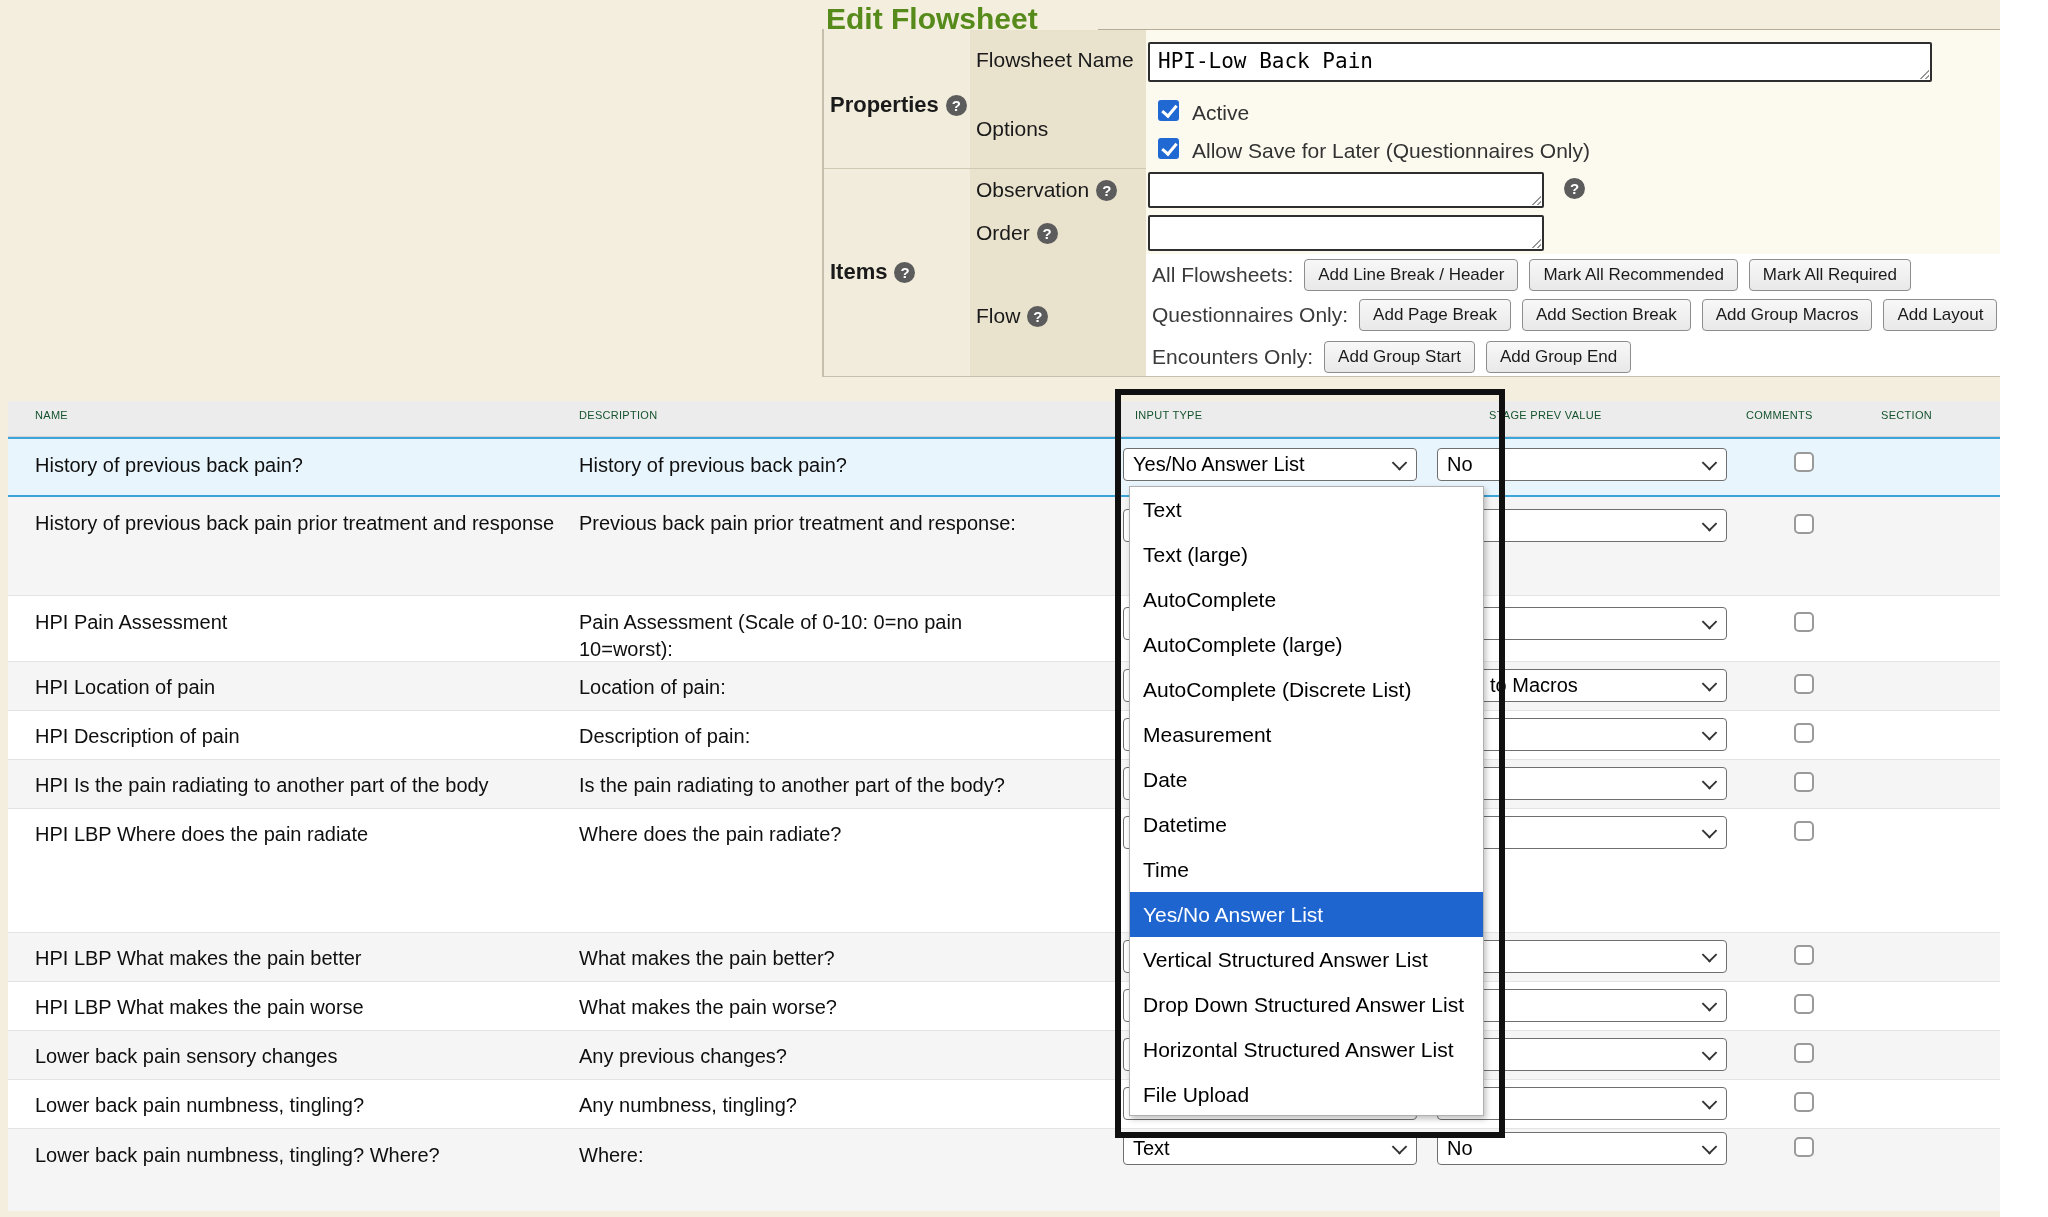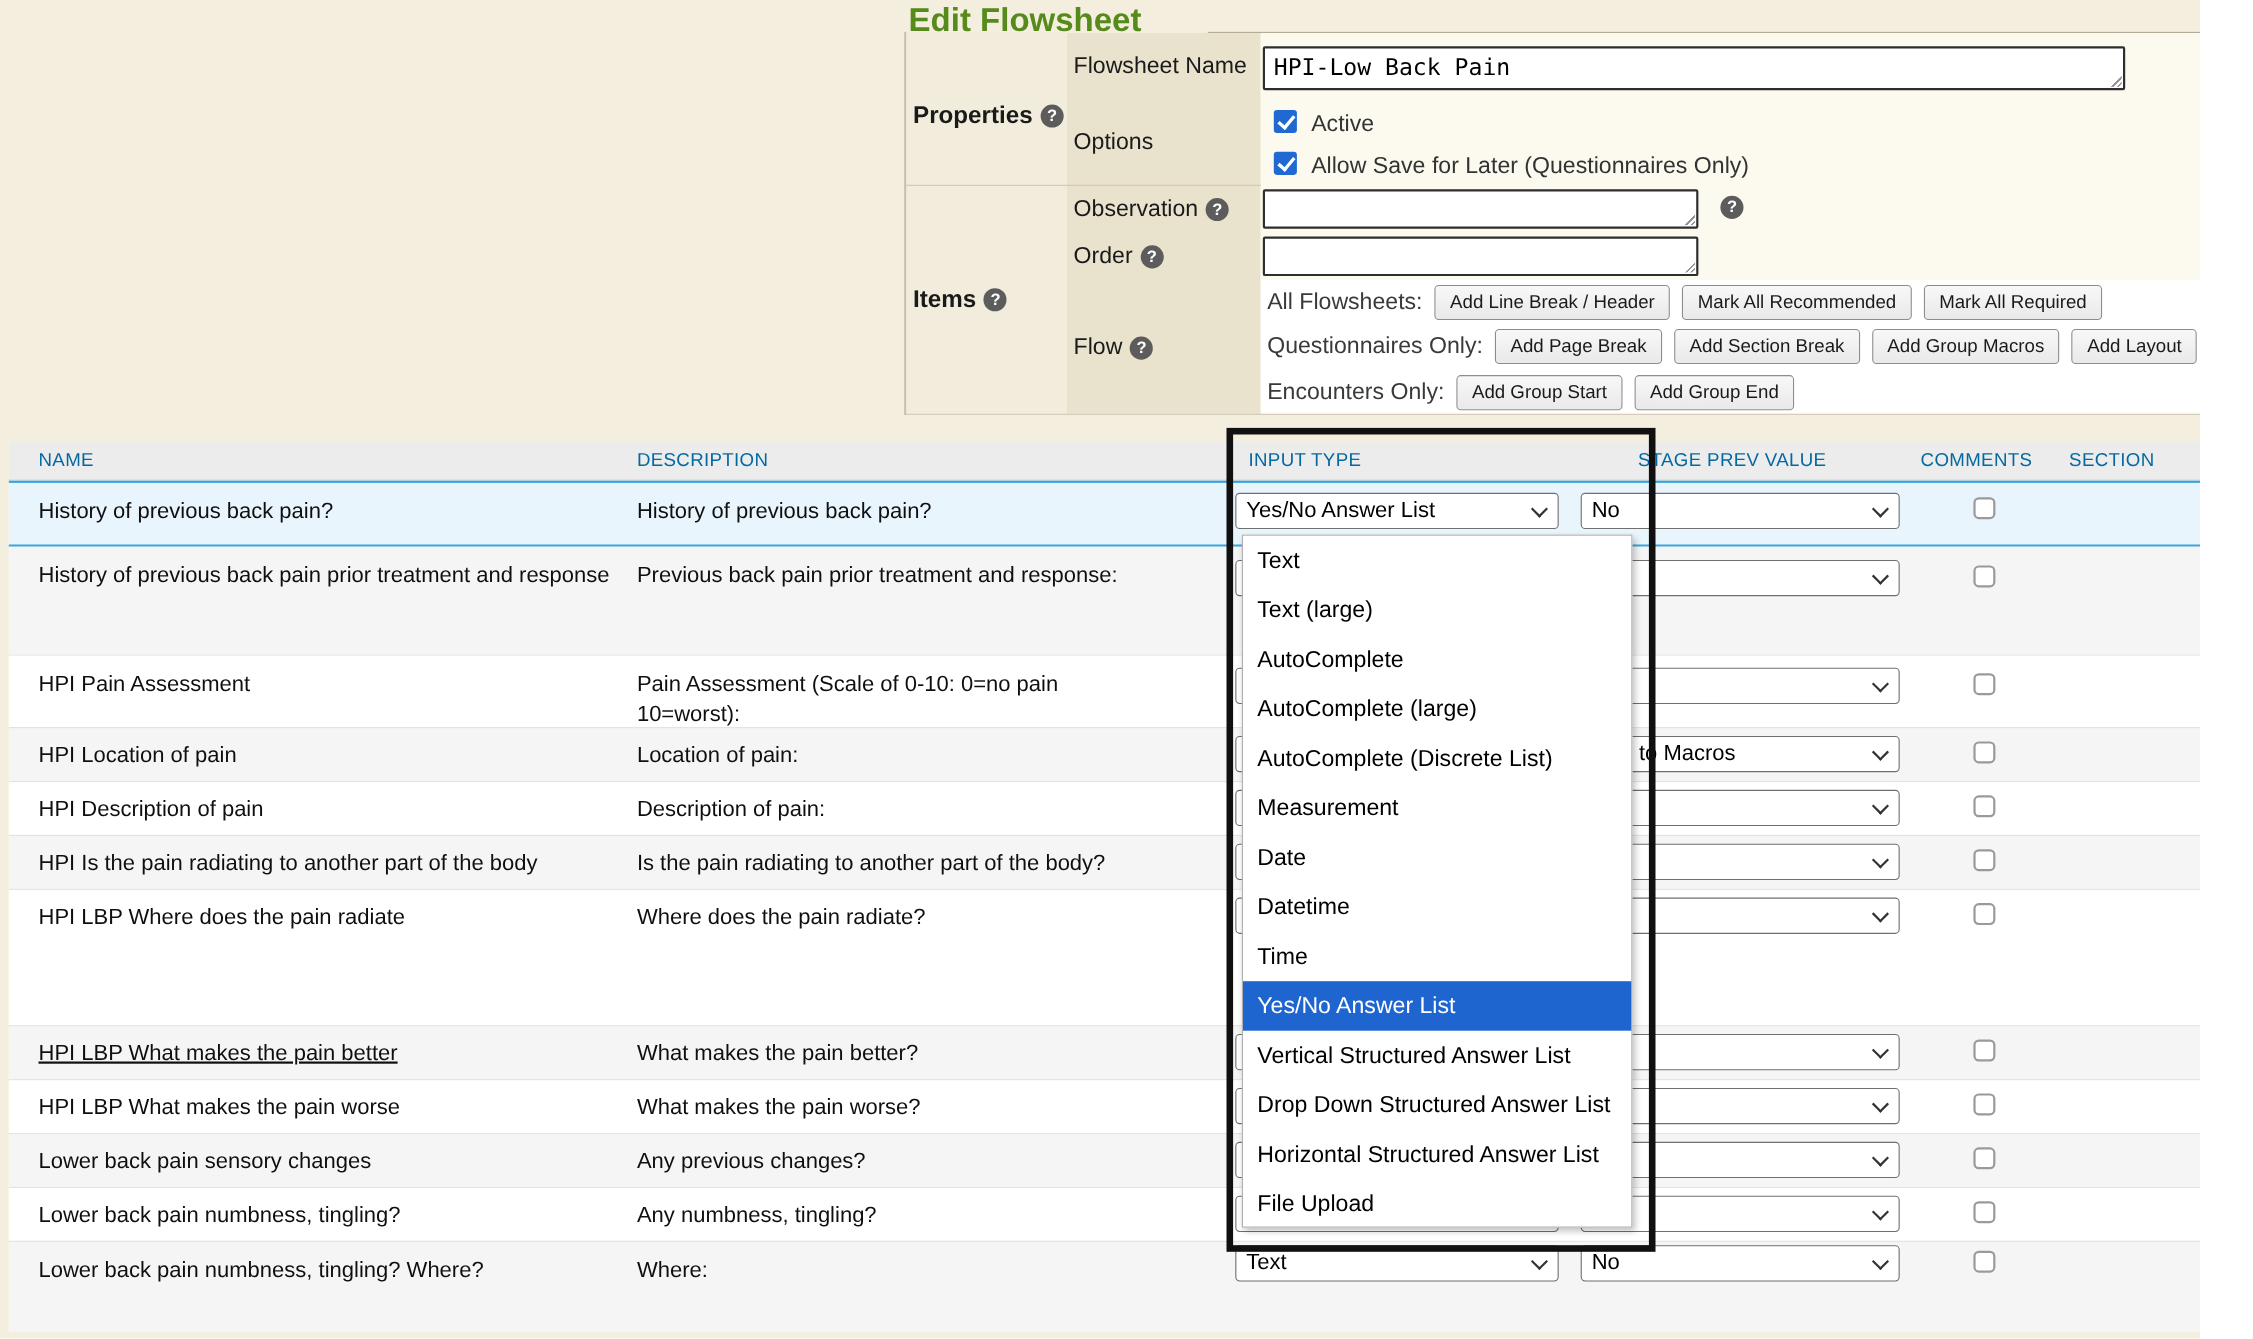--- a/index.html
+++ b/index.html
@@ -41,21 +41,21 @@
 
   .flow-line{position:absolute;left:1152px;display:flex;align-items:center;gap:11px;}
   .flow-label{font-size:21px;color:#3a3a3a;white-space:nowrap;}
   .flow-label.u{}
   .btn{display:inline-flex;align-items:center;height:30px;padding:0 13px;font-size:17px;color:#1a1a1a;
       background:linear-gradient(#f8f8f8,#e9e9e9);border:1px solid #8d8d8d;border-radius:4px;white-space:nowrap;}
 
   
   .table-bg{position:absolute;left:8px;top:401px;width:2040px;height:810px;background:#fff;}
   .thead{position:absolute;left:8px;top:401px;width:2040px;height:36px;background:#ececec;border-bottom:1px solid #d2d2d2;box-sizing:border-box;}
-  .th{position:absolute;top:409px;font-size:17px;color:#0369a1;letter-spacing:.3px;white-space:nowrap;}
+  .th{position:absolute;top:409px;font-size:11px;color:#14532d;letter-spacing:.3px;white-space:nowrap;}
 
   .trow{position:absolute;left:8px;width:2040px;box-sizing:border-box;}
   .trow.w{background:#fff;}
   .trow.g{background:#f5f5f5;}
   .trow.sel{background:#e9f5fc;border-top:2px solid #3ba4d9;border-bottom:2px solid #3ba4d9;}
   .bt{border-top:1px solid #e3e3e3;}
   .cell{position:absolute;font-size:20px;line-height:27px;color:#0f0f0f;}
   .cell.name{left:27px;width:520px;}
   .cell.desc{left:571px;width:475px;}
 
@@ -255,21 +255,21 @@
       <div class="sel-box" style="left: 1123px; top: 816px; width: 294px;">
         <span></span>
         <span class="chev"></span>
       </div>
       <div class="sel-box" style="left: 1437px; top: 816px; width: 290px;">
         <span></span>
         <span class="chev"></span>
       </div>
       <div class="cbox" style="left: 1794px; top: 821px;"></div>
       <div class="trow g bt" style="top: 932px; height: 49px;">
-        <div class="cell name" style="padding-top: 12px; text-decoration: underline;">HPI LBP What makes the pain better</div>
+        <div class="cell name" style="padding-top: 12px;">HPI LBP What makes the pain better</div>
         <div class="cell desc" style="padding-top: 12px;">What makes the pain better?</div>
       </div>
       <div class="sel-box" style="left: 1123px; top: 940px; width: 294px;">
         <span></span>
         <span class="chev"></span>
       </div>
       <div class="sel-box" style="left: 1437px; top: 940px; width: 290px;">
         <span></span>
         <span class="chev"></span>
       </div>

